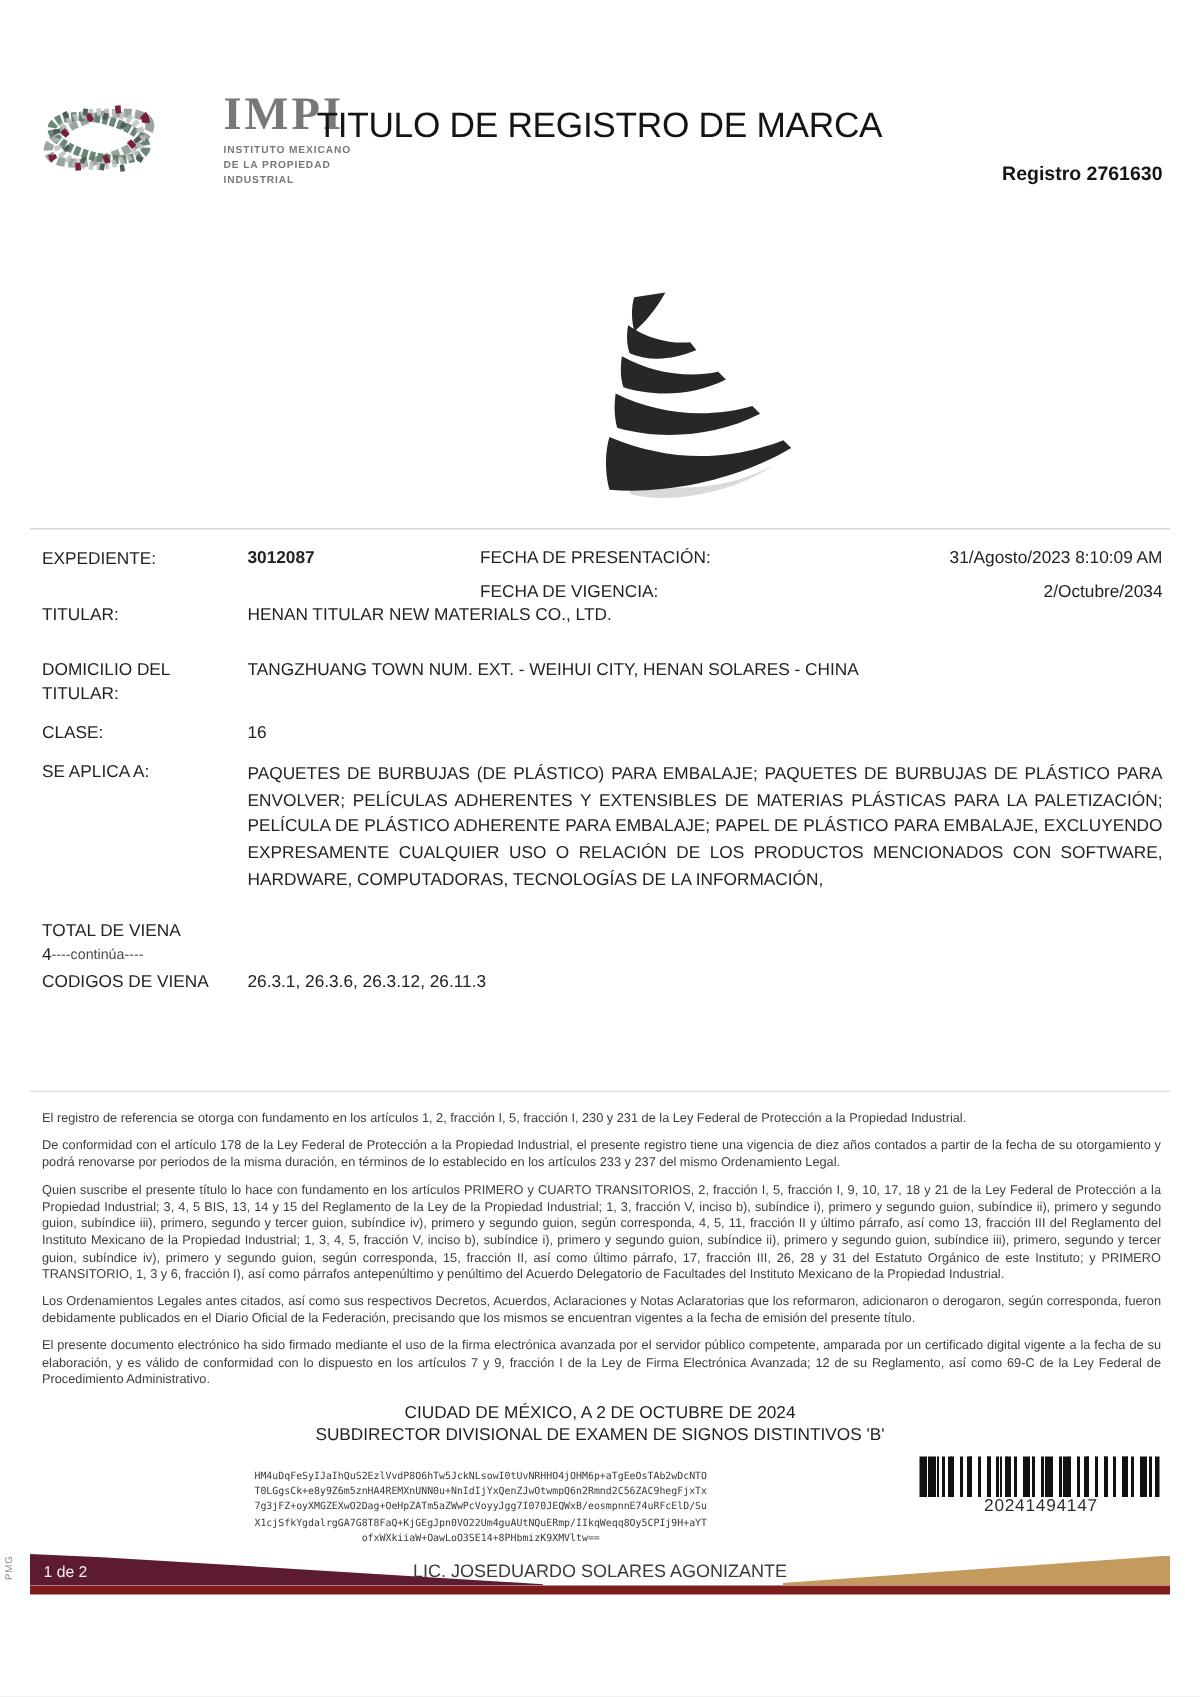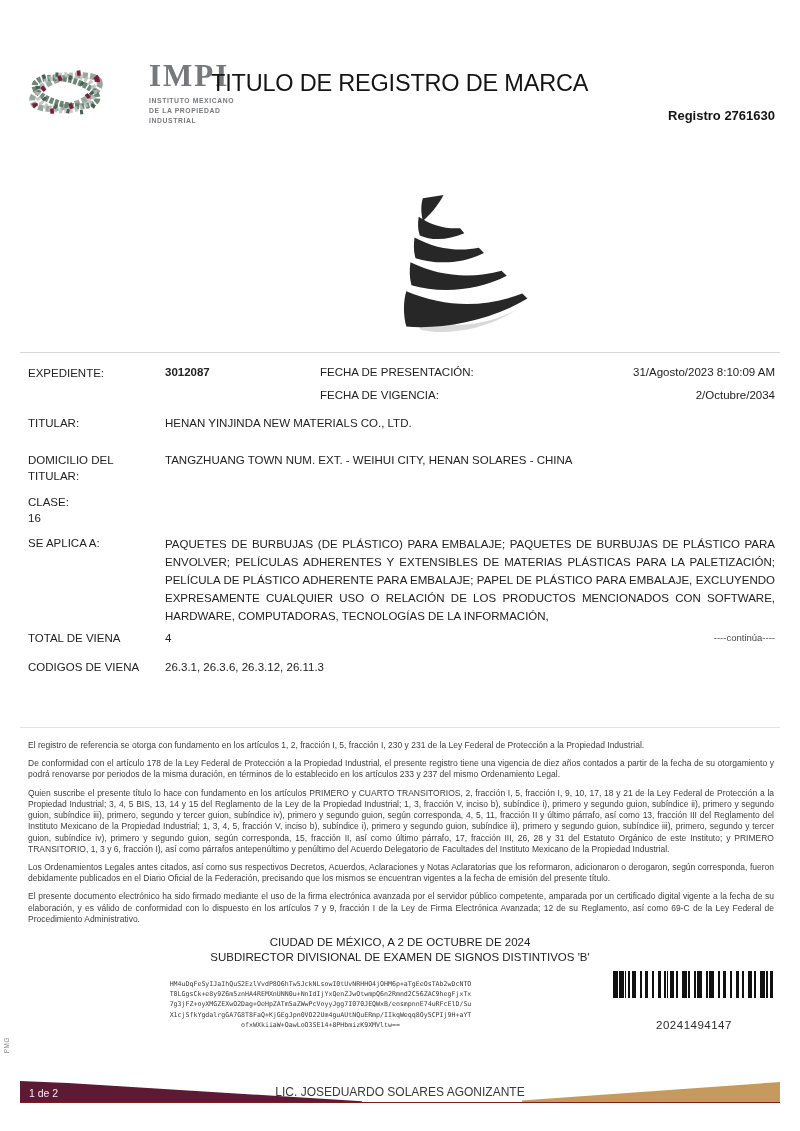--- a/index.html
+++ b/index.html
@@ -53,23 +53,23 @@
   
   .barcode-block { width:162px; flex:none; margin-top:11px; text-align:center; }
   .barcode {
     height:27px; width:160px; background-color:#fff;
     border-left:3px solid #111; border-right:3px solid #111;
     background-image:
       repeating-linear-gradient(90deg,#111 0 2px,transparent 2px 6px),
       repeating-linear-gradient(90deg,transparent 0 3px,#111 3px 6px,transparent 6px 13px),
       repeating-linear-gradient(90deg,transparent 0 9px,#111 9px 10px,transparent 10px 21px);
   }
-  .barcode-num { margin-top:21px; font-size:11.5px; color:#2a2a2a; letter-spacing:0.5px; }
+  .barcode-num { margin-top:0; font-size:11.5px; color:#2a2a2a; letter-spacing:0.5px; }
   
-  .footer-band { position:absolute; left:20px; right:20px; top:1082px; height:21px; border-bottom:1px solid #7f1d1d; }
+  .footer-band { position:absolute; left:20px; right:20px; top:1042px; height:21px; border-bottom:6px solid #7f1d1d; }
   .wedge-left { position:absolute; left:0; bottom:0; width:45%; height:21px; background:#5d1b33;
     clip-path:polygon(0 0, 14% 10%, 100% 96%, 100% 100%, 0 100%); }
   .page-indicator { position:absolute; left:9px; bottom:3px; color:#f4eef0; font-size:10.5px; }
   .signer-name { position:absolute; left:0; right:0; bottom:3px; text-align:center; font-size:12px; color:#3a3a3a; }
   .wedge-right { position:absolute; right:0; bottom:0; width:34%; height:20px; background:#c49a5e;
     clip-path:polygon(100% 0, 100% 100%, 0 100%, 0 92%); }
   .side-code { position:absolute; left:3px; top:1037px; writing-mode:vertical-rl; transform:rotate(180deg);
     font-size:6.5px; color:#8a8a8a; letter-spacing:0.5px; }
 </style>
 </head>
@@ -112,45 +112,45 @@
 
   <div class="fields">
     <div class="frow" style="margin-bottom:7px;">
       <div class="flabel">EXPEDIENTE:</div>
       <div class="cols3">
         <span class="v1 b">3012087</span>
         <span class="mid">FECHA DE PRESENTACIÓN:</span>
         <span class="vr">31/Agosto/2023 8:10:09 AM</span>
       </div>
     </div>
-    <div class="frow" style="margin-bottom:15px;">
+    <div class="frow" style="margin-bottom:2px;">
       <div class="flabel"></div>
       <div class="cols3">
         <span class="v1"></span>
         <span class="mid">FECHA DE VIGENCIA:</span>
         <span class="vr">2/Octubre/2034</span>
       </div>
     </div>
     <div class="frow" style="margin-bottom:22px;">
       <div class="flabel">TITULAR:</div>
-      <div class="fval">HENAN YINJINDA NEW MATERIALS CO., LTD.</div>
+      <div class="fval">HENAN TITULAR NEW MATERIALS CO., LTD.</div>
     </div>
     <div class="frow" style="margin-bottom:11px;">
       <div class="flabel">DOMICILIO DEL TITULAR:</div>
       <div class="fval">TANGZHUANG TOWN NUM. EXT. - WEIHUI CITY, HENAN SOLARES - CHINA</div>
     </div>
-    <div class="frow" style="margin-bottom:10px;flex-direction:column;">
+    <div class="frow" style="margin-bottom:10px;">
       <div class="flabel">CLASE:</div>
       <div class="fval">16</div>
     </div>
-    <div class="frow" style="margin-bottom:5px;">
+    <div class="frow" style="margin-bottom:17px;">
       <div class="flabel">SE APLICA A:</div>
       <div class="fval justify">PAQUETES DE BURBUJAS (DE PLÁSTICO) PARA EMBALAJE; PAQUETES DE BURBUJAS DE PLÁSTICO PARA ENVOLVER;  PELÍCULAS ADHERENTES Y EXTENSIBLES DE MATERIAS PLÁSTICAS PARA LA PALETIZACIÓN; PELÍCULA DE PLÁSTICO ADHERENTE PARA EMBALAJE; PAPEL DE PLÁSTICO PARA EMBALAJE, EXCLUYENDO EXPRESAMENTE CUALQUIER USO O RELACIÓN DE LOS PRODUCTOS MENCIONADOS CON SOFTWARE, HARDWARE, COMPUTADORAS, TECNOLOGÍAS DE LA INFORMACIÓN,</div>
     </div>
-    <div class="frow" style="margin-bottom:14px;">
+    <div class="frow" style="margin-bottom:3px;flex-direction:column;">
       <div class="flabel">TOTAL DE VIENA</div>
       <div class="fval" style="display:flex;">
         <span>4</span>
         <span class="continua">----continúa----</span>
       </div>
     </div>
     <div class="frow">
       <div class="flabel">CODIGOS DE VIENA</div>
       <div class="fval">26.3.1, 26.3.6, 26.3.12, 26.11.3</div>
     </div>

